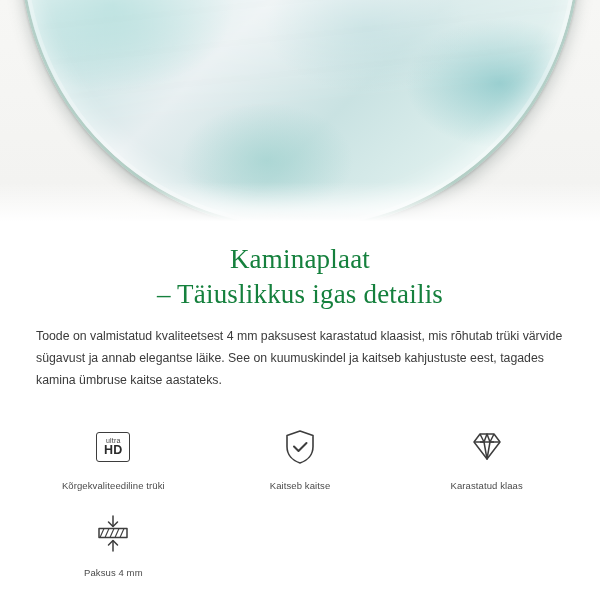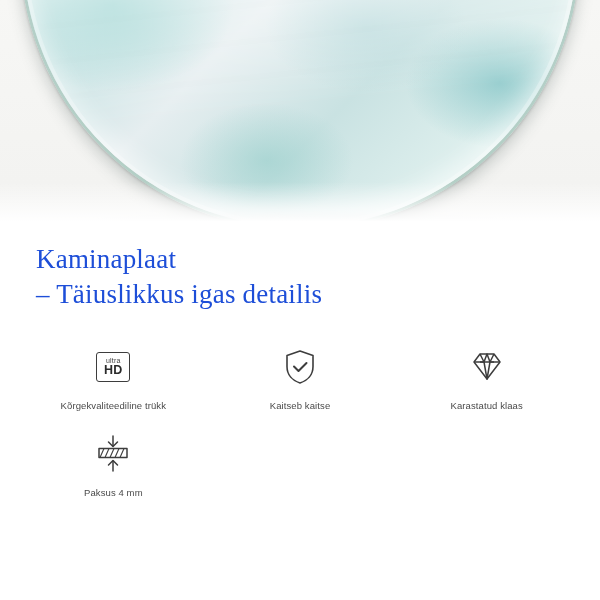--- a/index.html
+++ b/index.html
@@ -103,25 +103,26 @@
   }
 
   
   .content {
     padding: 14px 36px 0 36px;
   }
   .title {
     font-family: "Liberation Serif", serif;
     font-size: 27px;
     line-height: 1.30;
-    color: #1d4ed8;
+    color: #15803d;
     font-weight: 400;
     letter-spacing: 0.2px;
     margin: 0 0 14px 0;
     white-space: pre-line;
+    text-align: center;
   }
   .desc {
     font-size: 12.3px;
     line-height: 1.78;
     color: #3b3b3b;
     margin: 0;
     max-width: 530px;
   }
 
   
@@ -186,33 +187,34 @@
       <div class="plate-gloss"></div>
       <div class="plate-rim"></div>
     </div>
     <div class="hero-shadow"></div>
     <div class="hero-fade"></div>
   </div>
 
   <div class="content">
     <h1 class="title">Kaminaplaat
 – Täiuslikkus igas detailis</h1>
+    <p class="desc">Toode on valmistatud kvaliteetsest 4 mm paksusest karastatud klaasist, mis rõhutab trüki värvide sügavust ja annab elegantse läike. See on kuumuskindel ja kaitseb kahjustuste eest, tagades kamina ümbruse kaitse aastateks.</p>
   </div>
 
   <div class="features">
 
 
     <div class="feature">
       <div class="feature-icon">
         <div class="ultra-hd">
           <span class="u">ultra</span>
           <span class="hd">HD</span>
         </div>
       </div>
-      <div class="feature-label">Kõrgekvaliteediline trükk</div>
+      <div class="feature-label">Kõrgekvaliteediline trüki</div>
     </div>
 
     <div class="feature">
       <div class="feature-icon">
         <svg width="40" height="46" viewBox="0 0 40 46" fill="none" stroke="#3d3d3d" stroke-width="1.6" stroke-linejoin="round" stroke-linecap="round">
           <path d="M20 7l13 4.5v11c0 8.5-5.6 14.2-13 16.5C12.6 36.7 7 31 7 22.5v-11z"></path>
           <path d="M14 22.5l4.5 4.5L26.5 19" stroke-width="2"></path>
         </svg>
       </div>
       <div class="feature-label">Kaitseb kaitse</div>

